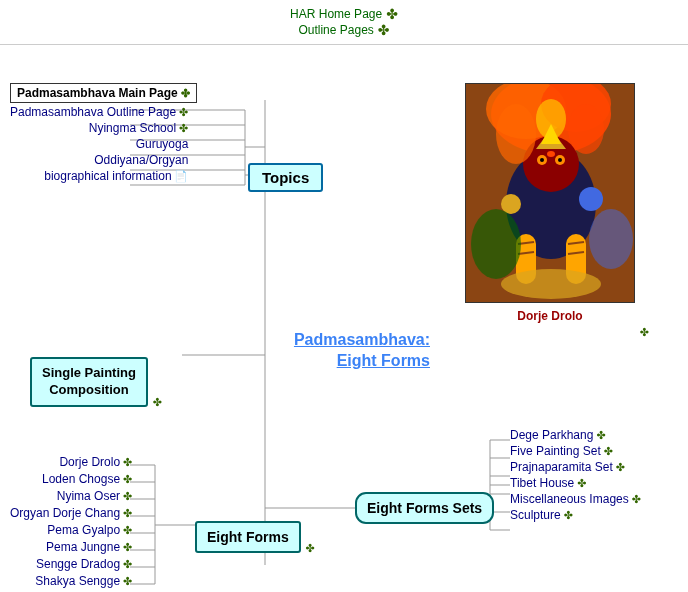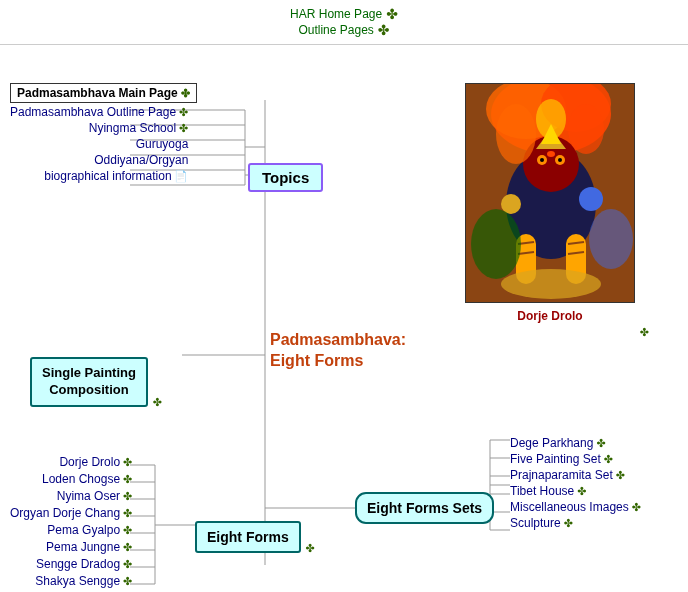--- a/index.html
+++ b/index.html
@@ -67,21 +67,21 @@
     .box-outline {
       border: 1px solid #333;
       padding: 2px 6px;
       background: #fff;
       font-size: 12px;
       font-weight: bold;
     }
 
     
     .box-topics {
-      border: 2px solid #8b5cf6;
+      border: 2px solid #0369a1;
       background: #ccffff;
       padding: 4px 12px;
       font-size: 15px;
       font-weight: bold;
       color: #000;
       border-radius: 3px;
     }
 
     
     .box-eight-forms-sets {
@@ -117,23 +117,24 @@
       color: #000;
       border-radius: 3px;
       text-align: center;
       line-height: 1.3;
     }
 
     
     .title-padmasambhava {
       font-size: 16px;
       font-weight: bold;
-      color: #c2410c;
-      text-align: left;
+      color: #3b82f6;
+      text-align: right;
       line-height: 1.3;
+      text-decoration: underline;
     }
 
     
     .painting-img {
       width: 170px;
       height: 220px;
       background: linear-gradient(135deg, #8B0000 0%, #FF6600 20%, #FF4500 30%, #FF8C00 40%, #4169E1 50%, #228B22 60%, #DAA520 70%, #FF4500 80%, #8B4513 90%, #FFA500 100%);
       border: 1px solid #333;
       position: relative;
       overflow: hidden;
@@ -332,21 +333,21 @@
       </svg>
     </div>
     <span class="small-cross" style="position:absolute; bottom:-16px; right:-14px;">✤</span>
     <div class="dorje-label" style="margin-top:6px;">Dorje Drolo</div>
   </div>
 
   <div class="node" style="left:355px; top:447px;">
     <div class="box-eight-forms-sets">Eight Forms Sets</div>
   </div>
 
-  <div class="node" style="left:510px; top:383px;margin-top:8px;">
+  <div class="node" style="left:510px; top:383px;">
     <div style="display:flex; flex-direction:column; gap:2px;">
       <div class="right-list-item">
         <span>Dege Parkhang</span>
         <span class="small-cross">✤</span>
       </div>
       <div class="right-list-item">
         <span>Five Painting Set</span>
         <span class="small-cross">✤</span>
       </div>
       <div class="right-list-item">

